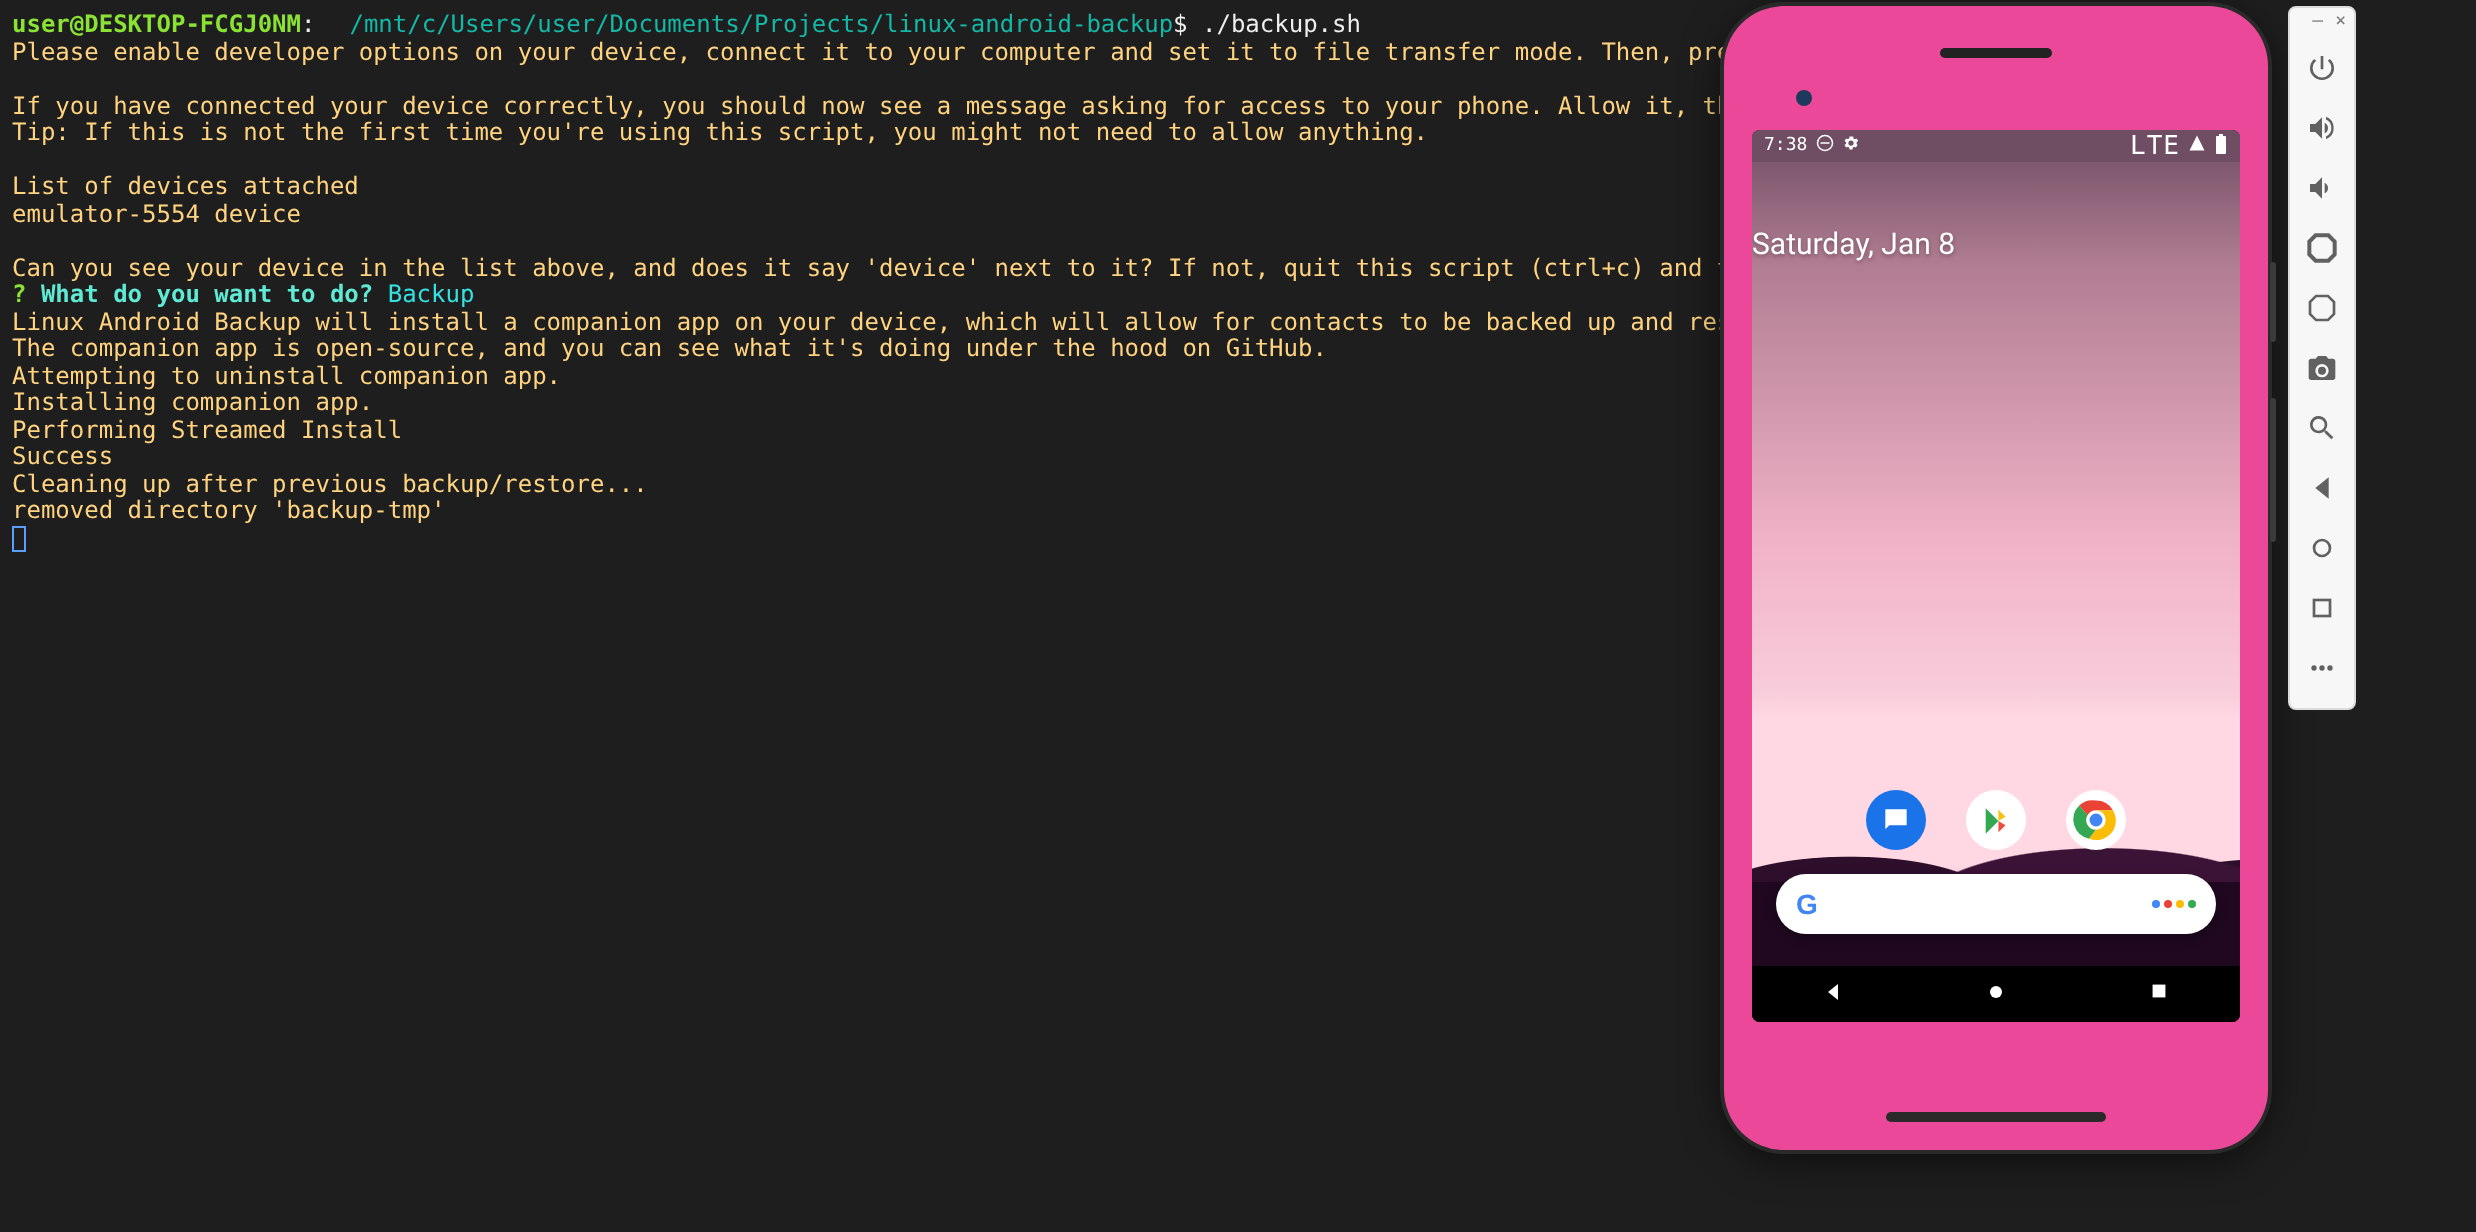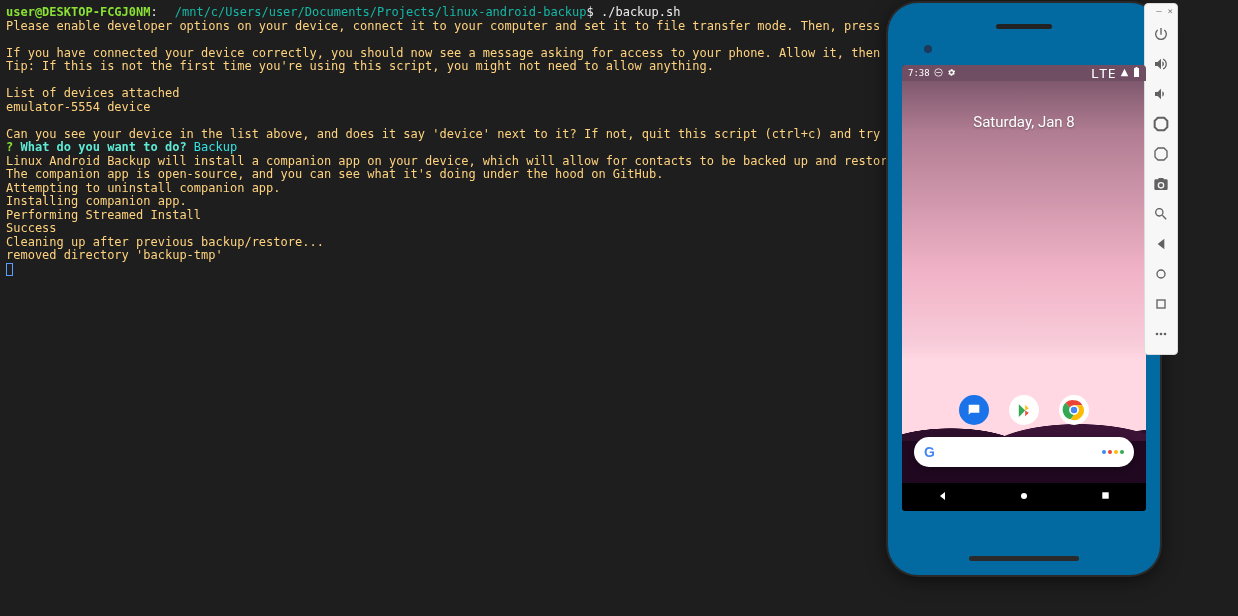--- a/index.html
+++ b/index.html
@@ -24,23 +24,23 @@
   .yellow{ color:#ffd37f; }
   .caret {
     display:inline-block;
     width:7px; height:13px;
     border:1px solid #5c9eff;
   }
 
   
   .emu-wrap {
     position:absolute;
-    left:888px; top:3px;
+    left:862px; top:3px;
     width:272px; height:572px;
-    background:#0369a1;
+    background:#ec4899;
     border-radius:30px;
     box-shadow:0 0 0 2px #2a2a2a, 0 4px 20px rgba(0,0,0,.6);
   }
   .emu-speaker {
     position:absolute; top:21px; left:50%; transform:translateX(-50%);
     width:56px; height:5px; background:#222; border-radius:3px;
   }
   .emu-camera {
     position:absolute; top:42px; left:36px;
     width:8px; height:8px; background:#1d3a5c; border-radius:50%;
@@ -72,21 +72,21 @@
       radial-gradient(ellipse 140px 44px at 20% 120%, #2d0f2c 51%, transparent 52%),
       radial-gradient(ellipse 180px 60px at 72% 130%, #3b1336 51%, transparent 52%),
       radial-gradient(ellipse 160px 50px at 108% 130%, #2d0f2c 51%, transparent 52%);
   }
   .emu-ground {
     position:absolute; left:0; right:0; top:376px; bottom:0;
     background:#1f0820;
   }
   .emu-date {
     position:absolute; top:48px; left:0; right:0;
-    text-align:center; color:#fff;
+    text-align:left; color:#fff;
     font-family:Roboto,Arial,sans-serif;
     font-size:15px; font-weight:400;
     text-shadow:0 1px 2px rgba(0,0,0,.3);
   }
   .dock {
     position:absolute; left:0; right:0; top:330px;
     display:flex; justify-content:center; gap:20px;
   }
   .dock .app {
     width:30px; height:30px; border-radius:50%;

